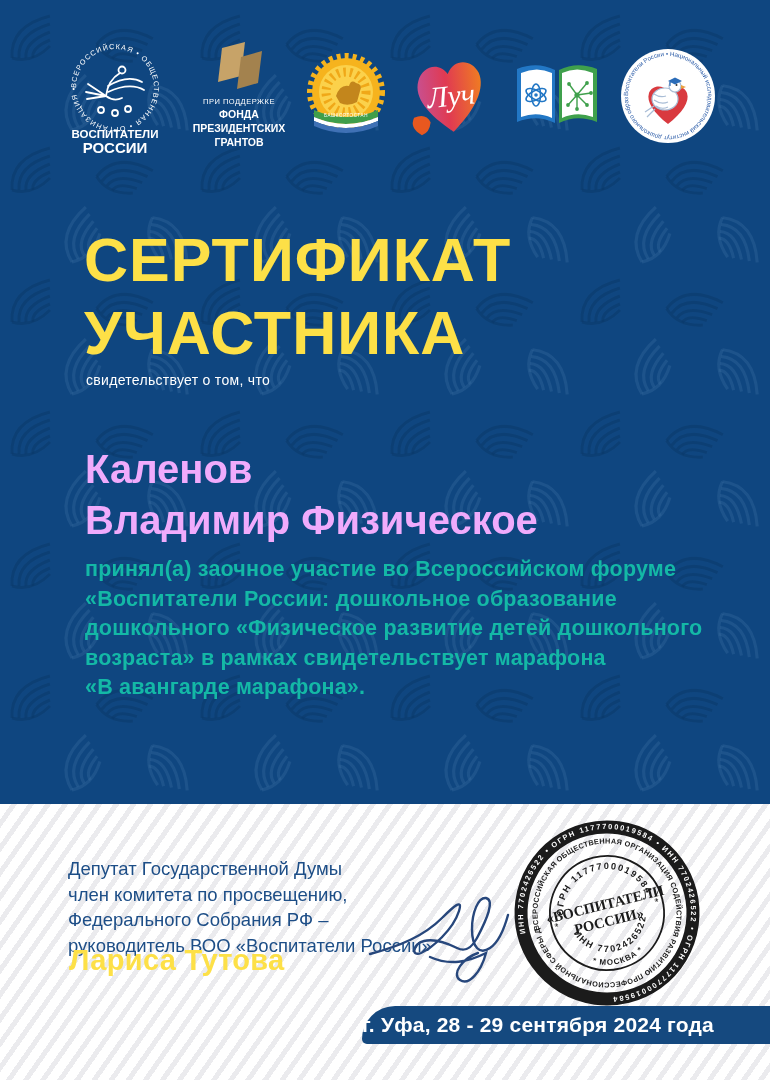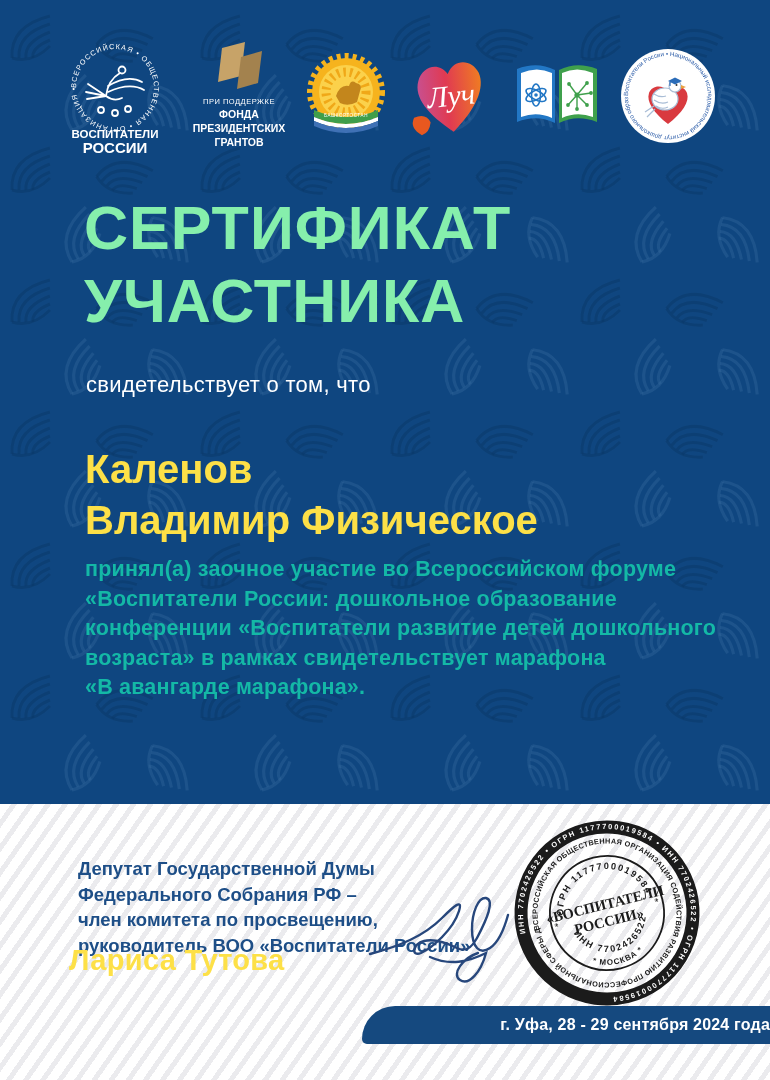--- a/index.html
+++ b/index.html
@@ -1,33 +1,33 @@
 <!DOCTYPE html>
 <html><head>
 <meta charset="utf-8">
 <style>
   html,body{margin:0;padding:0;}
   body{background:#2a2a2a;font-family:"Liberation Sans",sans-serif;}
   .cert{position:relative;width:770px;height:1080px;background:#0f4680;overflow:hidden;margin:0 auto;}
   .wm{position:absolute;top:0;left:0;pointer-events:none;}
   .logos{position:absolute;top:34px;left:56px;right:52px;height:124px;display:flex;justify-content:space-between;align-items:center;}
   .logo{flex:0 0 auto;}
-  .title{position:absolute;left:84px;top:192px;color:#86efac;font-size:61px;font-weight:800;line-height:73px;letter-spacing:1px;}
-  .subtitle{position:absolute;left:86px;top:372px;color:#fff;font-size:22px;font-weight:500;letter-spacing:.3px;}
-  .name{position:absolute;left:85px;top:444px;color:#fde047;font-size:40px;font-weight:800;line-height:51px;}
+  .title{position:absolute;left:84px;top:224px;color:#fde047;font-size:61px;font-weight:800;line-height:73px;letter-spacing:1px;}
+  .subtitle{position:absolute;left:86px;top:372px;color:#fff;font-size:14px;font-weight:500;letter-spacing:.3px;}
+  .name{position:absolute;left:85px;top:444px;color:#f0abfc;font-size:40px;font-weight:800;line-height:51px;}
   .body-text{position:absolute;left:85px;top:555px;width:645px;color:#14b8a6;font-size:21.5px;font-weight:700;line-height:29.5px;letter-spacing:.2px;}
   .white{position:absolute;left:0;top:804px;width:770px;height:276px;
          background:repeating-linear-gradient(125deg,#ffffff 0 9px,#ebebee 9px 14px);}
-  .role{position:absolute;left:78px;top:856px;color:#1d4e87;font-size:18.5px;font-weight:700;line-height:25.5px;}
+  .role{position:absolute;left:68px;top:856px;color:#1d4e87;font-size:18.5px;font-weight:400;line-height:25.5px;}
   .signer{position:absolute;left:69px;top:944px;color:#fde047;font-size:29px;font-weight:800;letter-spacing:.3px;}
   .sig{position:absolute;left:366px;top:856px;}
   .stamp{position:absolute;left:512px;top:818px;}
   .datebar{position:absolute;left:362px;top:1006px;width:408px;height:38px;background:#15497f;
-           border-radius:40px 0 0 6px;display:flex;align-items:center;justify-content:flex-end;
-           color:#fff;font-weight:800;font-size:16px;letter-spacing:.2px;}
+           border-radius:40px 0 0 6px;display:flex;align-items:center;justify-content:flex-start;
+           color:#fff;font-weight:800;font-size:21px;letter-spacing:.2px;}
   svg text{font-family:"Liberation Sans",sans-serif;}
   .serif{font-family:"Liberation Serif",serif;}
 </style>
 </head>
 <body>
 
 <div class="cert">
 
   <svg class="wm" width="770" height="804">
     <defs>
@@ -193,31 +193,31 @@
   <div class="subtitle">свидетельствует о том, что</div>
 
   <div class="name">
     <div>Каленов</div>
     <div>Владимир Физическое</div>
   </div>
 
   <div class="body-text">
     <div>принял(а) заочное участие во Всероссийском форуме</div>
     <div>«Воспитатели России: дошкольное образование</div>
-    <div>конференции «Воспитатели развитие детей дошкольного</div>
+    <div>дошкольного «Физическое развитие детей дошкольного</div>
     <div>возраста» в рамках свидетельствует марафона</div>
     <div>«В авангарде марафона».</div>
   </div>
 
   <div class="white"></div>
 
   <div class="role">
     <div>Депутат Государственной Думы</div>
+    <div>член комитета по просвещению,</div>
     <div>Федерального Собрания РФ –</div>
-    <div>член комитета по просвещению,</div>
     <div>руководитель ВОО «Воспитатели России»</div>
   </div>
 
   <div class="signer">Лариса Тутова</div>
 
   <svg class="sig" width="170" height="140" viewBox="0 0 170 140">
     <path d="M4,98 C34,90 58,80 76,62 C88,50 97,42 93,55 C87,74 66,92 55,97 C45,101 46,88 58,85
              C70,82 83,88 91,92 C99,96 105,93 111,82 C121,63 129,44 120,42 C112,41 106,57 106,73
              C106,92 114,99 124,92 C133,86 139,70 142,59
              M64,101 C84,110 102,106 120,97 C115,116 103,130 94,124 C85,118 97,102 112,97" stroke="#27477c" stroke-width="2.4" fill="none" stroke-linecap="round"></path>

